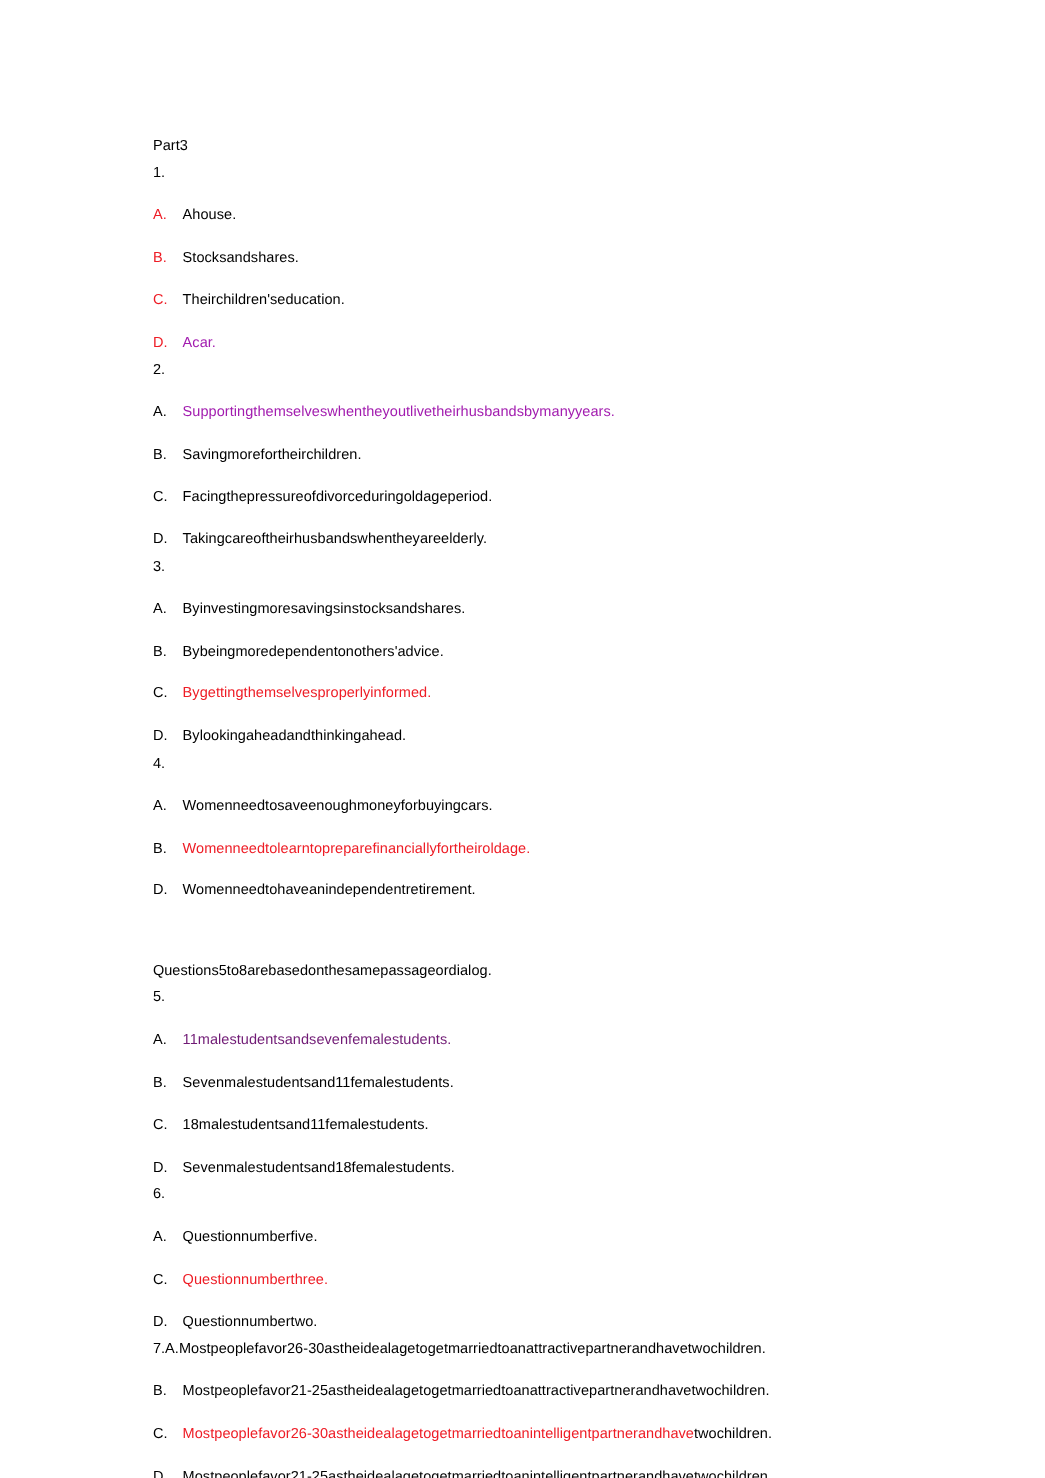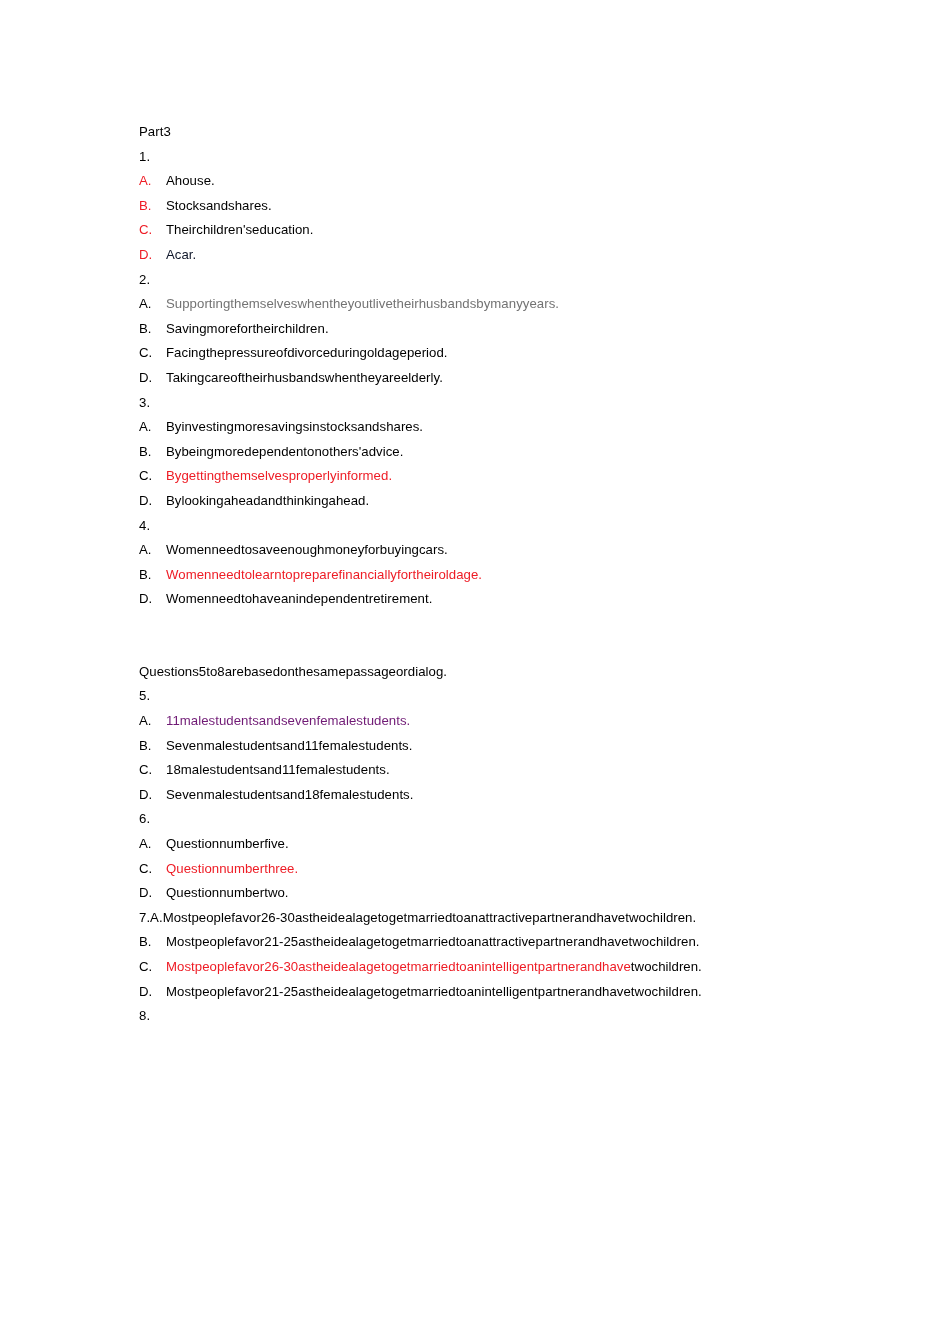--- a/index.html
+++ b/index.html
@@ -41,20 +41,21 @@
   .line.qnum {
     padding-left: 0;
   }
   .line.note {
     padding-left: 0;
     margin-top: 48px;
   }
   .line.option {
     display: block;
     padding-left: 0;
+    margin-top: 14px;
   }
   .opt-letter {
     display: inline-block;
     width: 27px;
     color: #000000;
   }
   .opt-letter.red {
     color: #ee1c25;
   }
   .opt-text {
@@ -77,23 +78,23 @@
 </head>
 <body>
 
 <div class="page">
   <div class="content" id="content-root">
       <div class="line heading">Part3</div>
       <div class="line qnum">1.</div>
       <div class="line option"><span class="opt-letter red" style="color: rgb(238, 28, 37);">A.</span><span class="opt-text">Ahouse.</span></div>
       <div class="line option"><span class="opt-letter red" style="color: rgb(238, 28, 37);">B.</span><span class="opt-text">Stocksandshares.</span></div>
       <div class="line option"><span class="opt-letter red" style="color: rgb(238, 28, 37);">C.</span><span class="opt-text">Theirchildren'seducation.</span></div>
-      <div class="line option"><span class="opt-letter red" style="color: rgb(238, 28, 37);">D.</span><span class="opt-text red" style="color: #0f172a;">Acar.</span></div>
+      <div class="line option"><span class="opt-letter red" style="color: rgb(238, 28, 37);">D.</span><span class="opt-text red" style="color: #a21caf;">Acar.</span></div>
       <div class="line qnum">2.</div>
-      <div class="line option"><span class="opt-letter">A.</span><span class="opt-text red" style="color: #737373;">Supportingthemselveswhentheyoutlivetheirhusbandsbymanyyears.</span></div>
+      <div class="line option"><span class="opt-letter">A.</span><span class="opt-text red" style="color: #a21caf;">Supportingthemselveswhentheyoutlivetheirhusbandsbymanyyears.</span></div>
       <div class="line option"><span class="opt-letter">B.</span><span class="opt-text">Savingmorefortheirchildren.</span></div>
       <div class="line option"><span class="opt-letter">C.</span><span class="opt-text">Facingthepressureofdivorceduringoldageperiod.</span></div>
       <div class="line option"><span class="opt-letter">D.</span><span class="opt-text">Takingcareoftheirhusbandswhentheyareelderly.</span></div>
       <div class="line qnum">3.</div>
       <div class="line option"><span class="opt-letter">A.</span><span class="opt-text">Byinvestingmoresavingsinstocksandshares.</span></div>
       <div class="line option"><span class="opt-letter">B.</span><span class="opt-text">Bybeingmoredependentonothers'advice.</span></div>
       <div class="line option"><span class="opt-letter">C.</span><span class="opt-text red" style="color: rgb(238, 28, 37);">Bygettingthemselvesproperlyinformed.</span></div>
       <div class="line option"><span class="opt-letter">D.</span><span class="opt-text">Bylookingaheadandthinkingahead.</span></div>
       <div class="line qnum">4.</div>
       <div class="line option"><span class="opt-letter">A.</span><span class="opt-text">Womenneedtosaveenoughmoneyforbuyingcars.</span></div>

